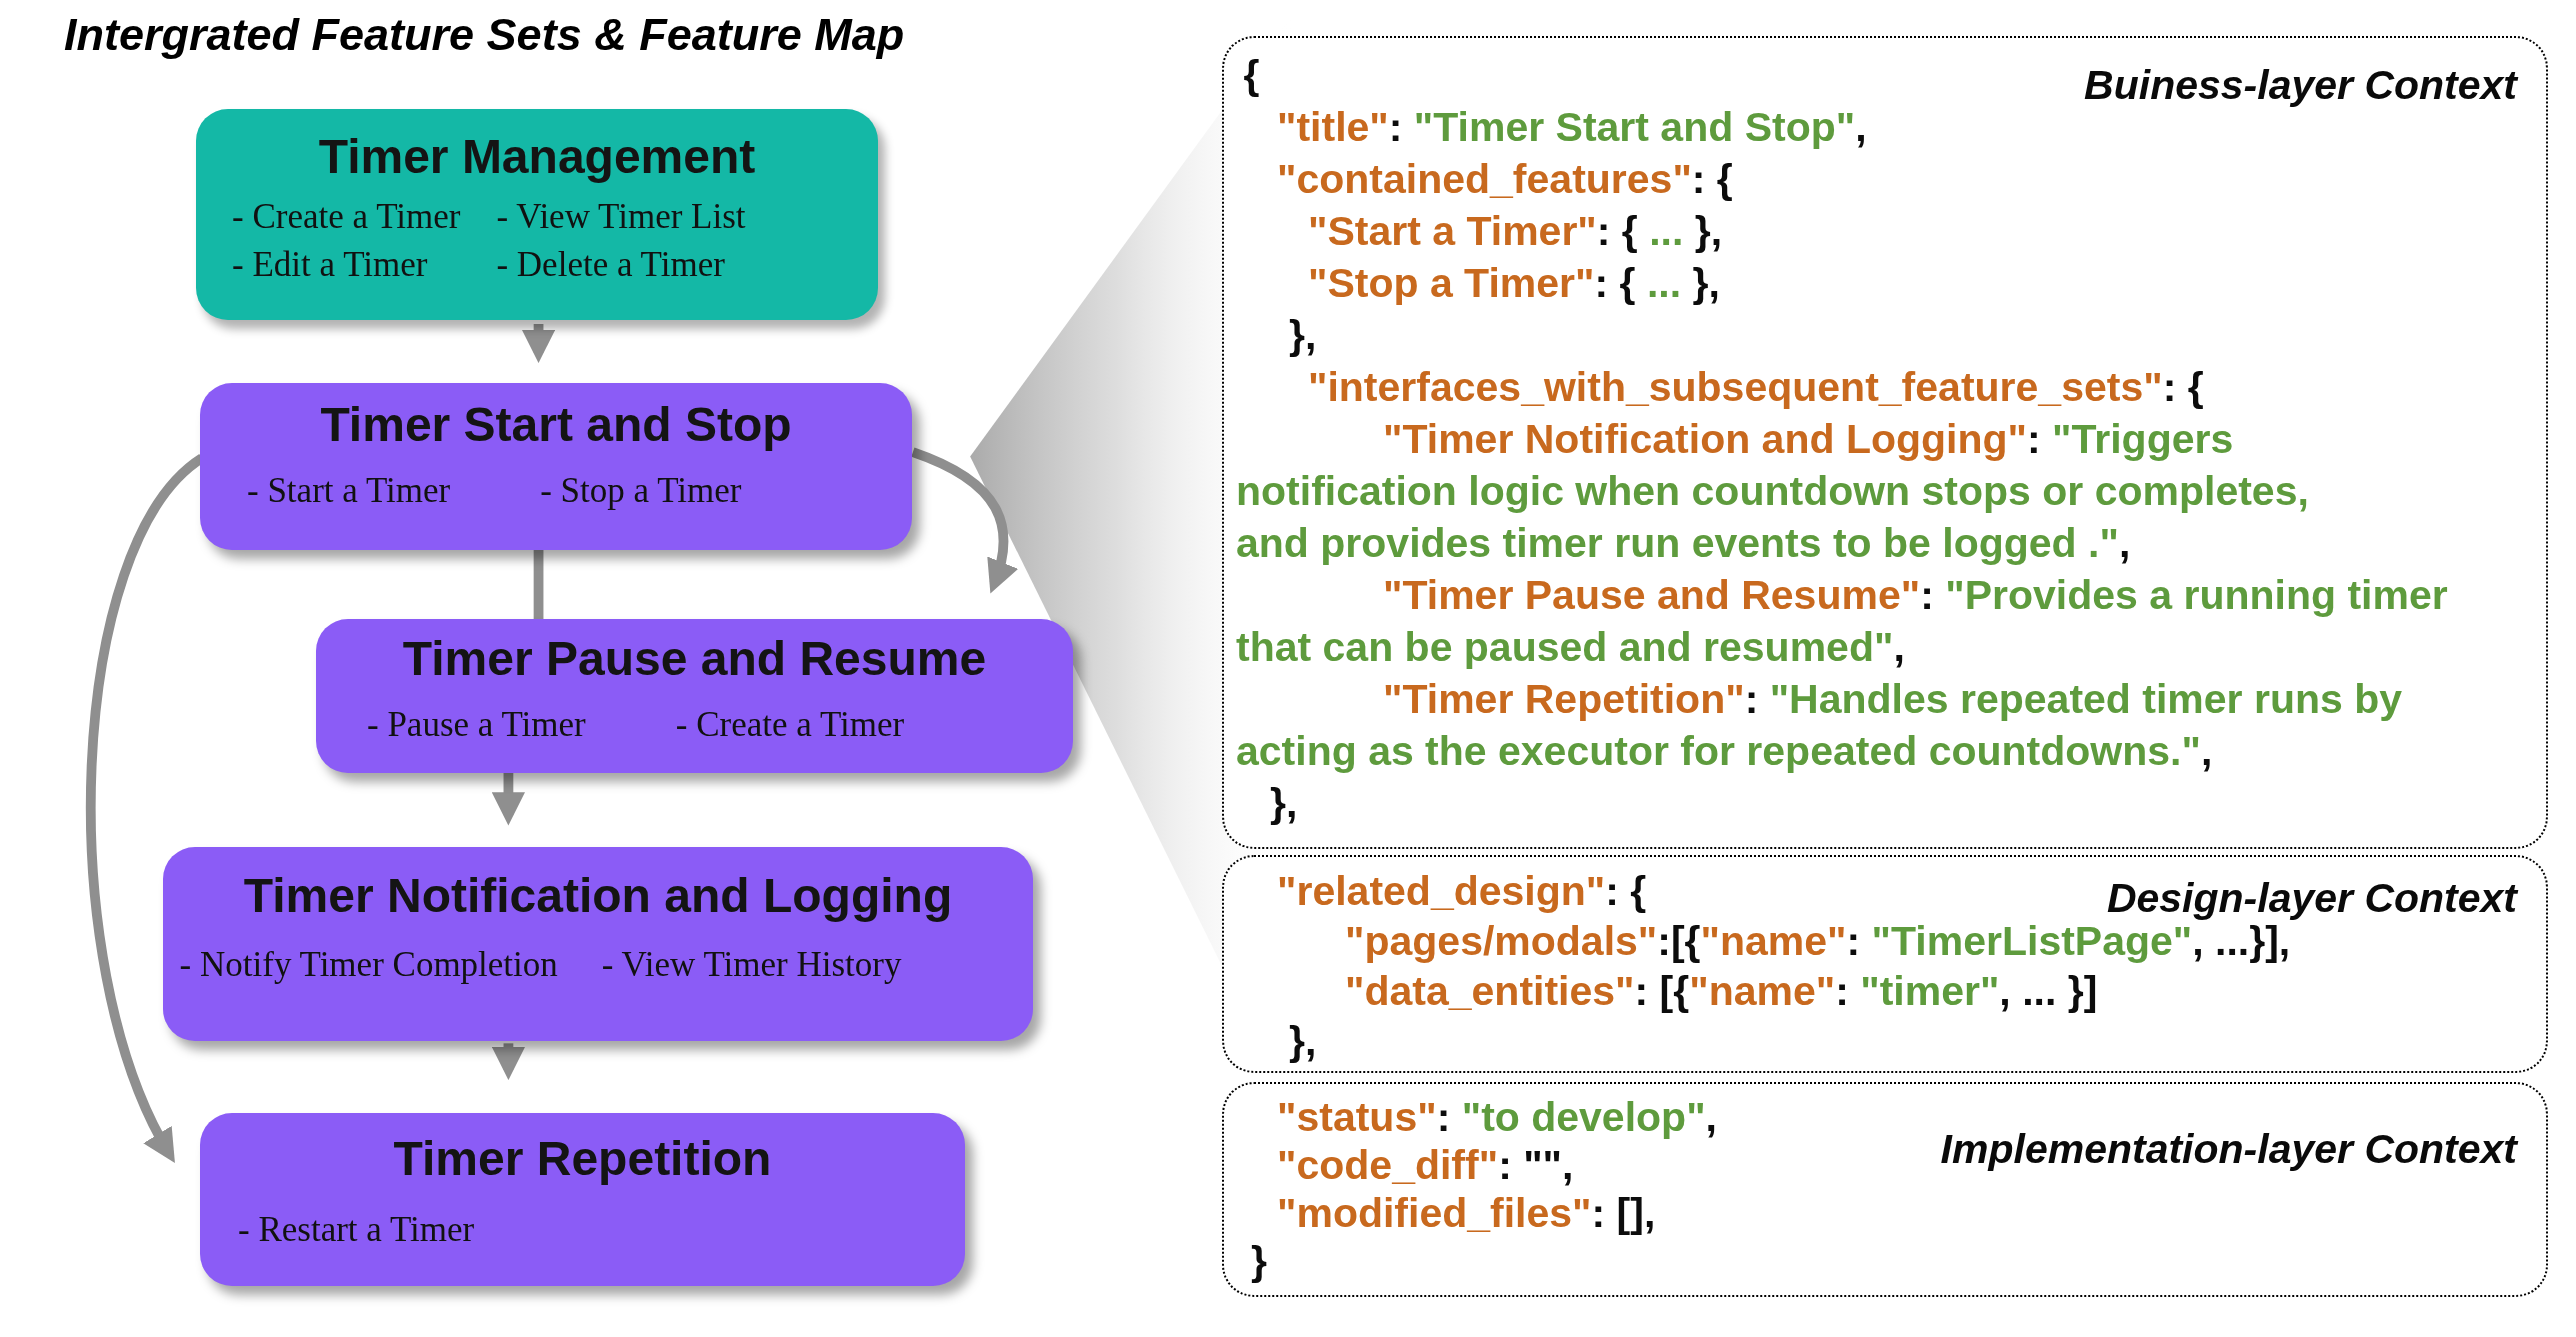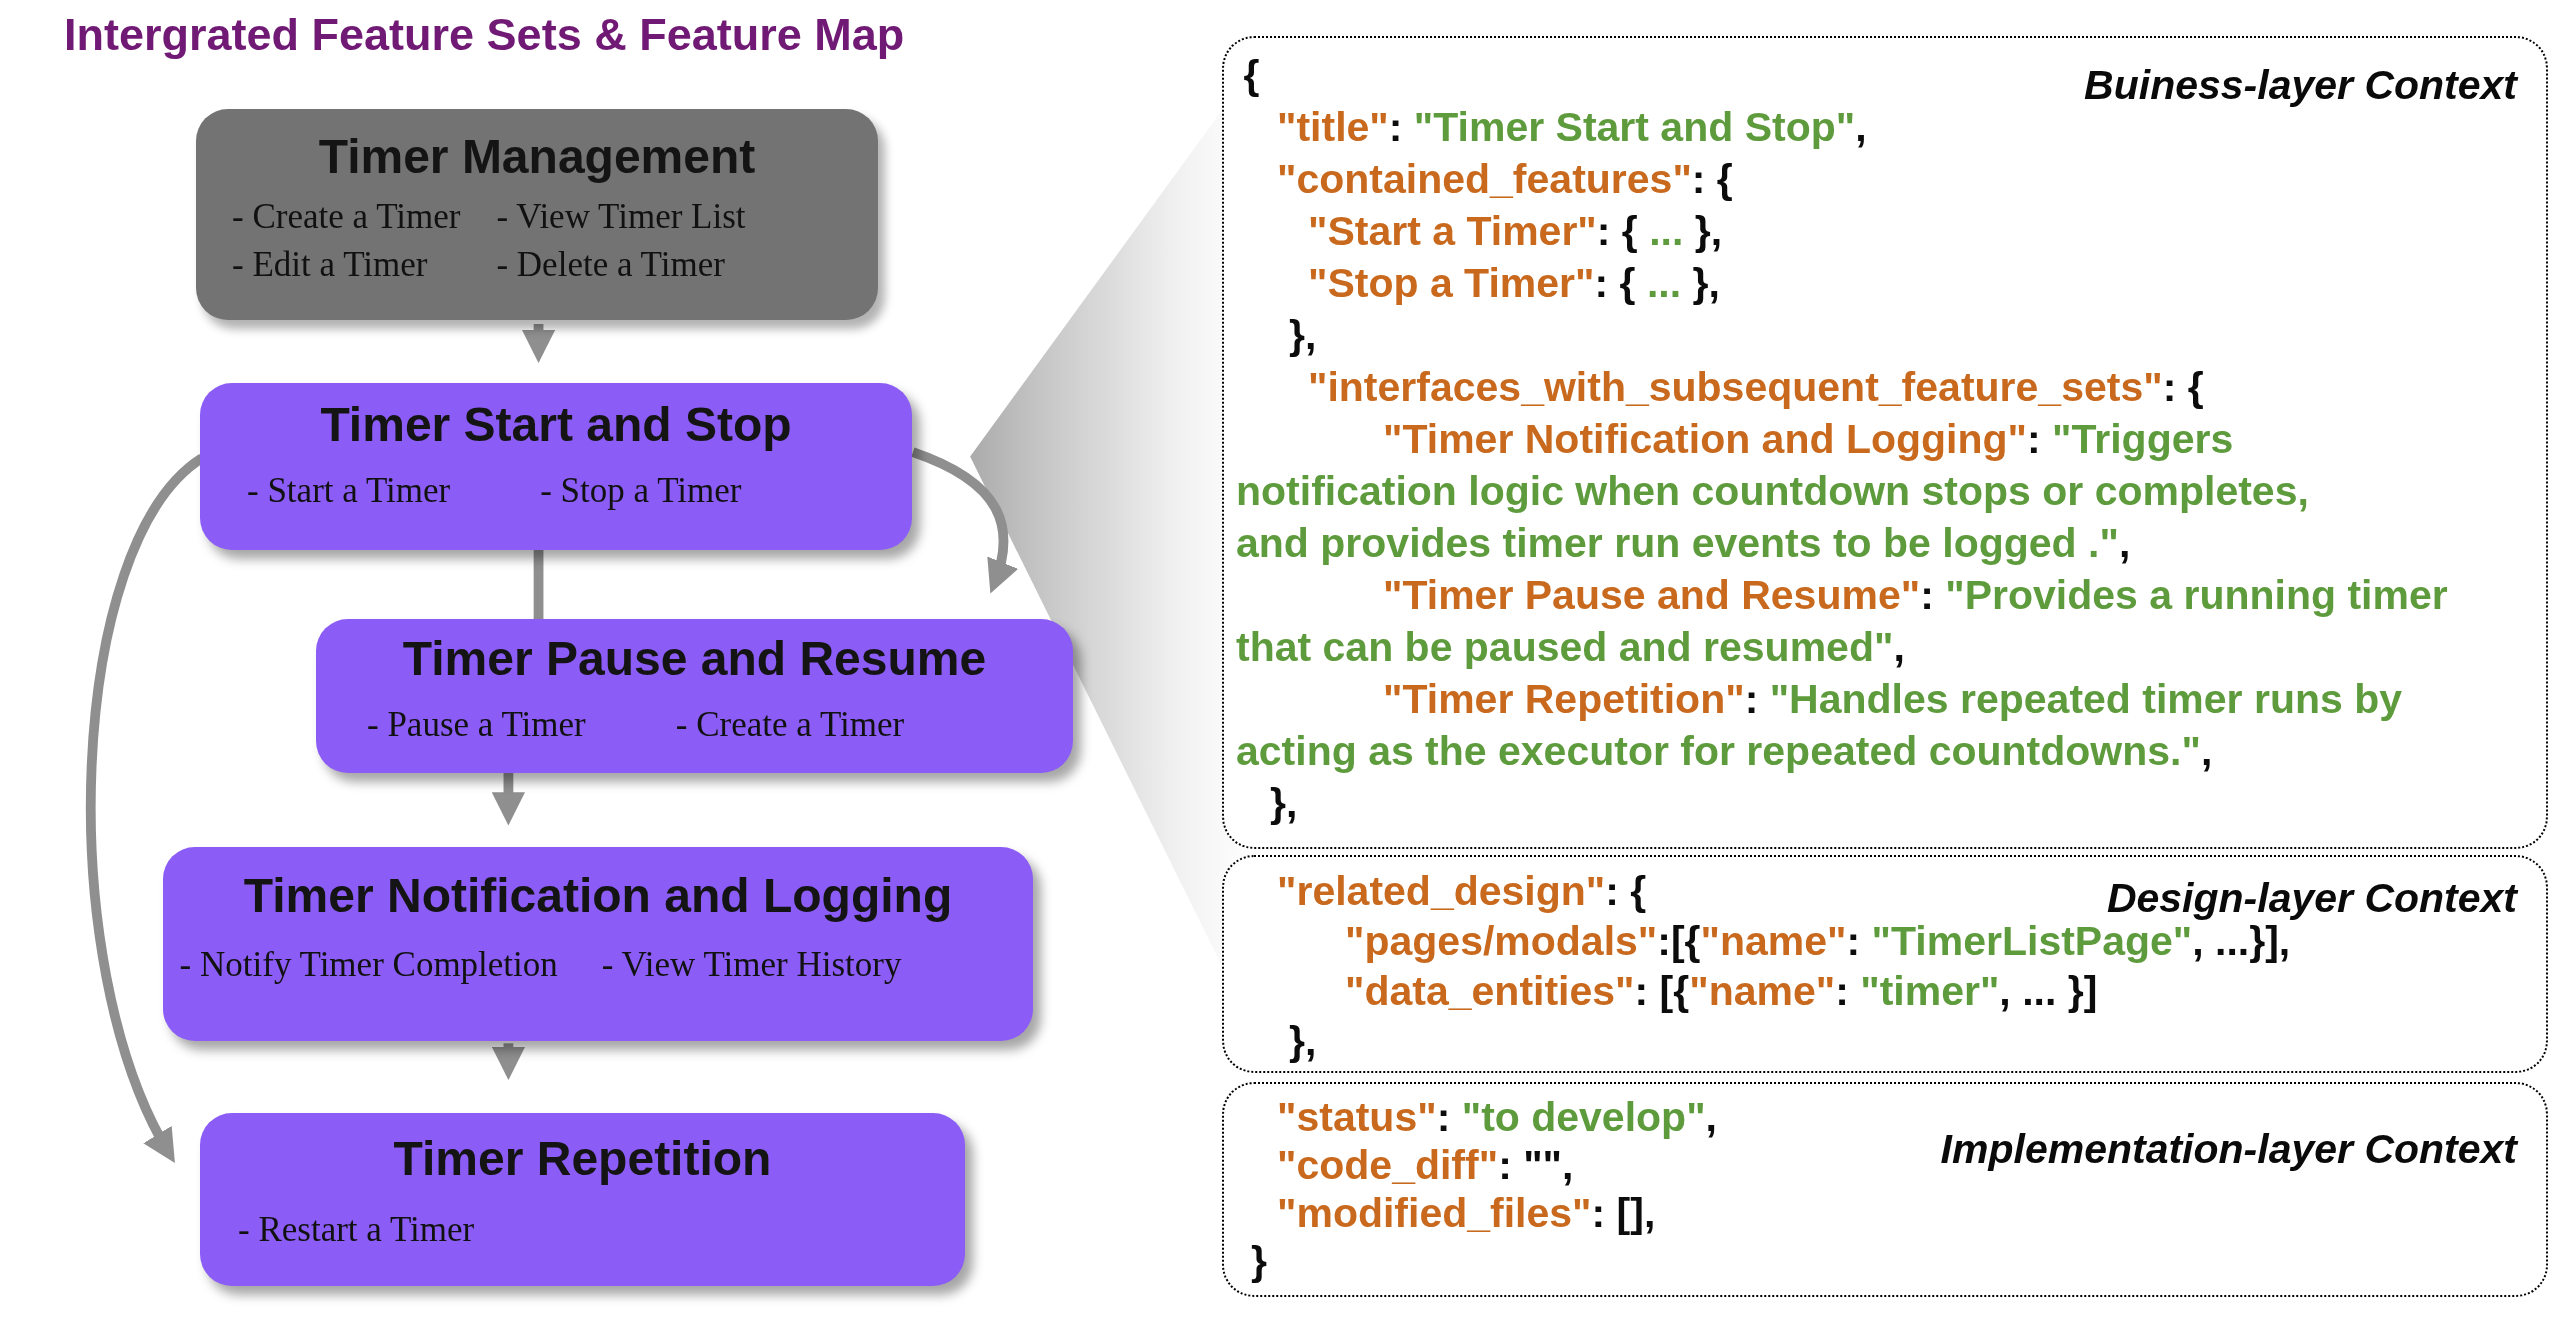--- a/index.html
+++ b/index.html
@@ -1,23 +1,23 @@
 <!DOCTYPE html>
 <html style="--key-color: #c8691e; --val-color: #5e9b3d;font-size:12px"><head>
 <meta charset="utf-8">
 <style>
   html,body{margin:0;padding:0;background:#ffffff;}
   #canvas{position:relative;width:2576px;height:1338px;background:#ffffff;overflow:hidden;
           font-family:"Liberation Sans", sans-serif;}
   
   .fig-title{position:absolute;left:64px;top:7.5px;font-size:45px;line-height:53px;
-             font-weight:bold;color:#701a75;white-space:nowrap;}
+             font-weight:bold;font-style:italic;color:#000000;white-space:nowrap;}
   .fbox{position:absolute;border-radius:32px;background:#8b5cf6;
         box-shadow:7.5px 9px 10.5px rgba(0,0,0,0.35);}
-  .fbox.green{background:#737373;box-shadow:6.8px 8.3px 9.8px rgba(0,0,0,0.30);}
+  .fbox.green{background:#14b8a6;box-shadow:6.8px 8.3px 9.8px rgba(0,0,0,0.30);}
   .fbox .fhead{font-size:48px;font-weight:bold;color:#141414;text-align:center;white-space:nowrap;}
   .fbox .fbullets{display:grid;justify-content:start;color:#111;
                   font-family:"Liberation Serif", serif;font-size:35px;line-height:42px;white-space:nowrap;}
   #box1{left:196px;top:109px;width:682px;height:211px;}
   #box1 .fhead{margin-top:19.6px;}
   #box1 .fbullets{grid-template-columns:auto auto;column-gap:36px;row-gap:6px;margin:12px 16px 0 36px;}
   #box2{left:200px;top:383px;width:712px;height:167px;}
   #box2 .fhead{margin-top:13.6px;}
   #box2 .fbullets{grid-template-columns:auto auto;column-gap:90px;margin:18px 0 0 47px;}
   #box3{left:316px;top:619px;width:757px;height:154px;}

